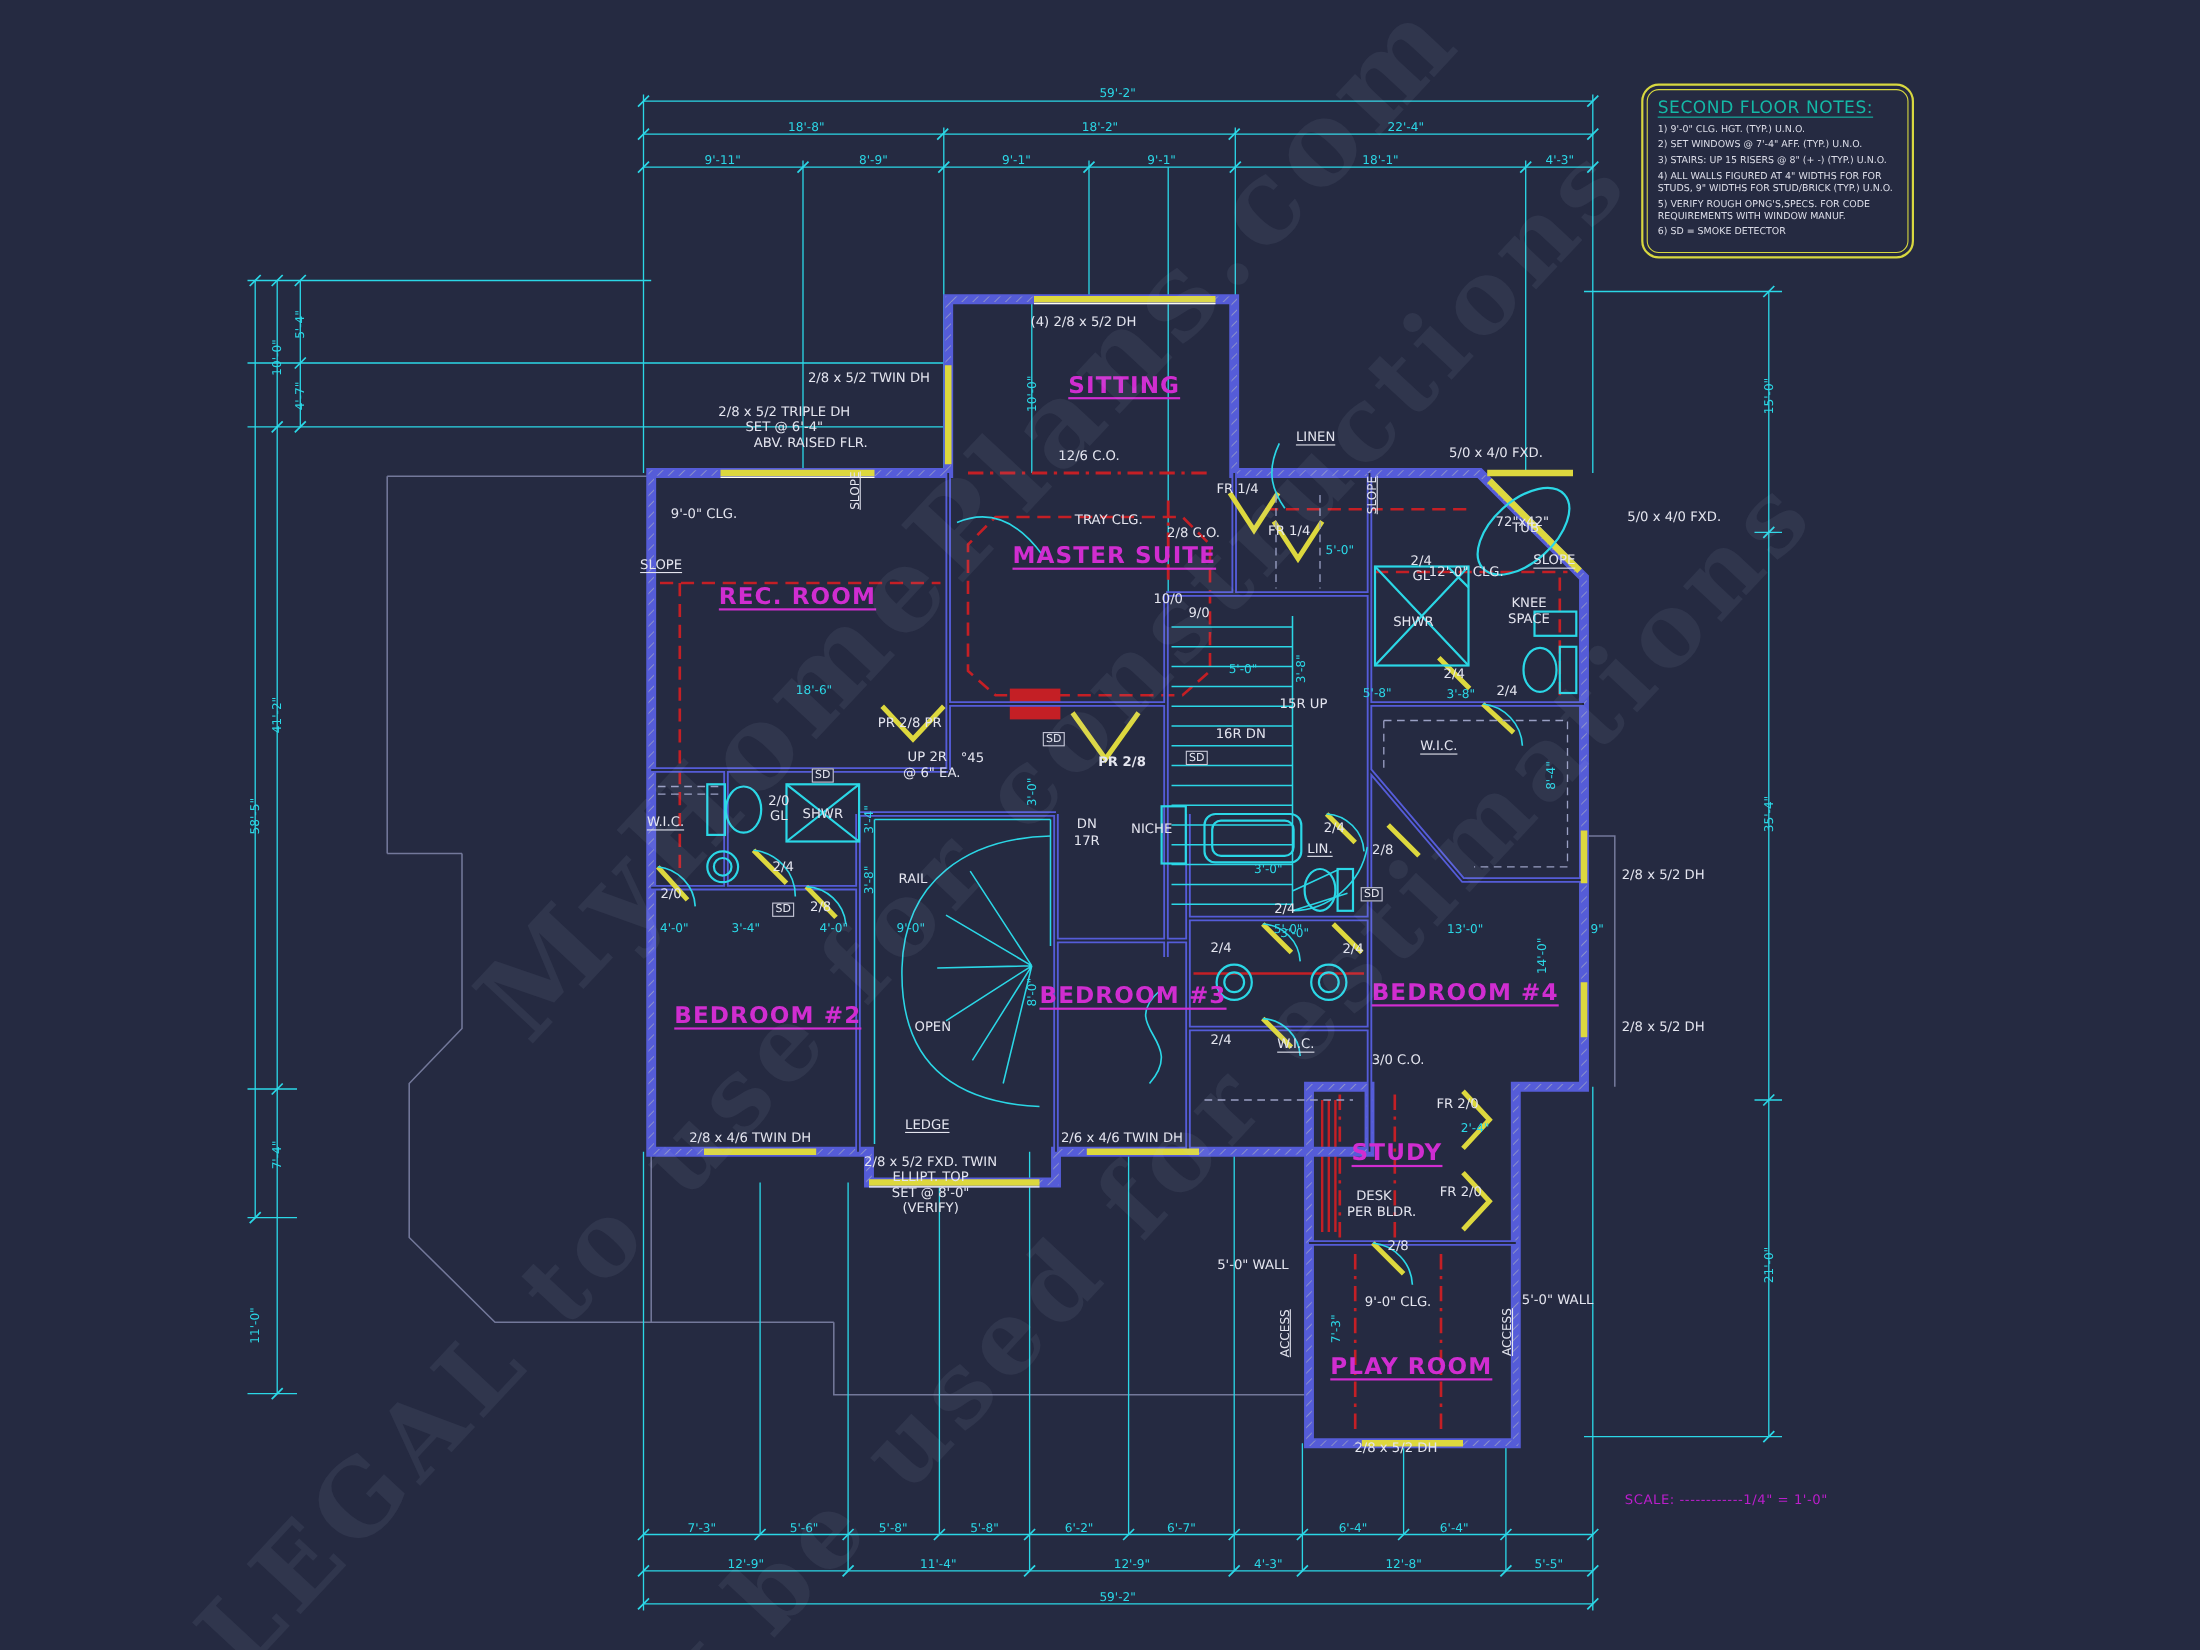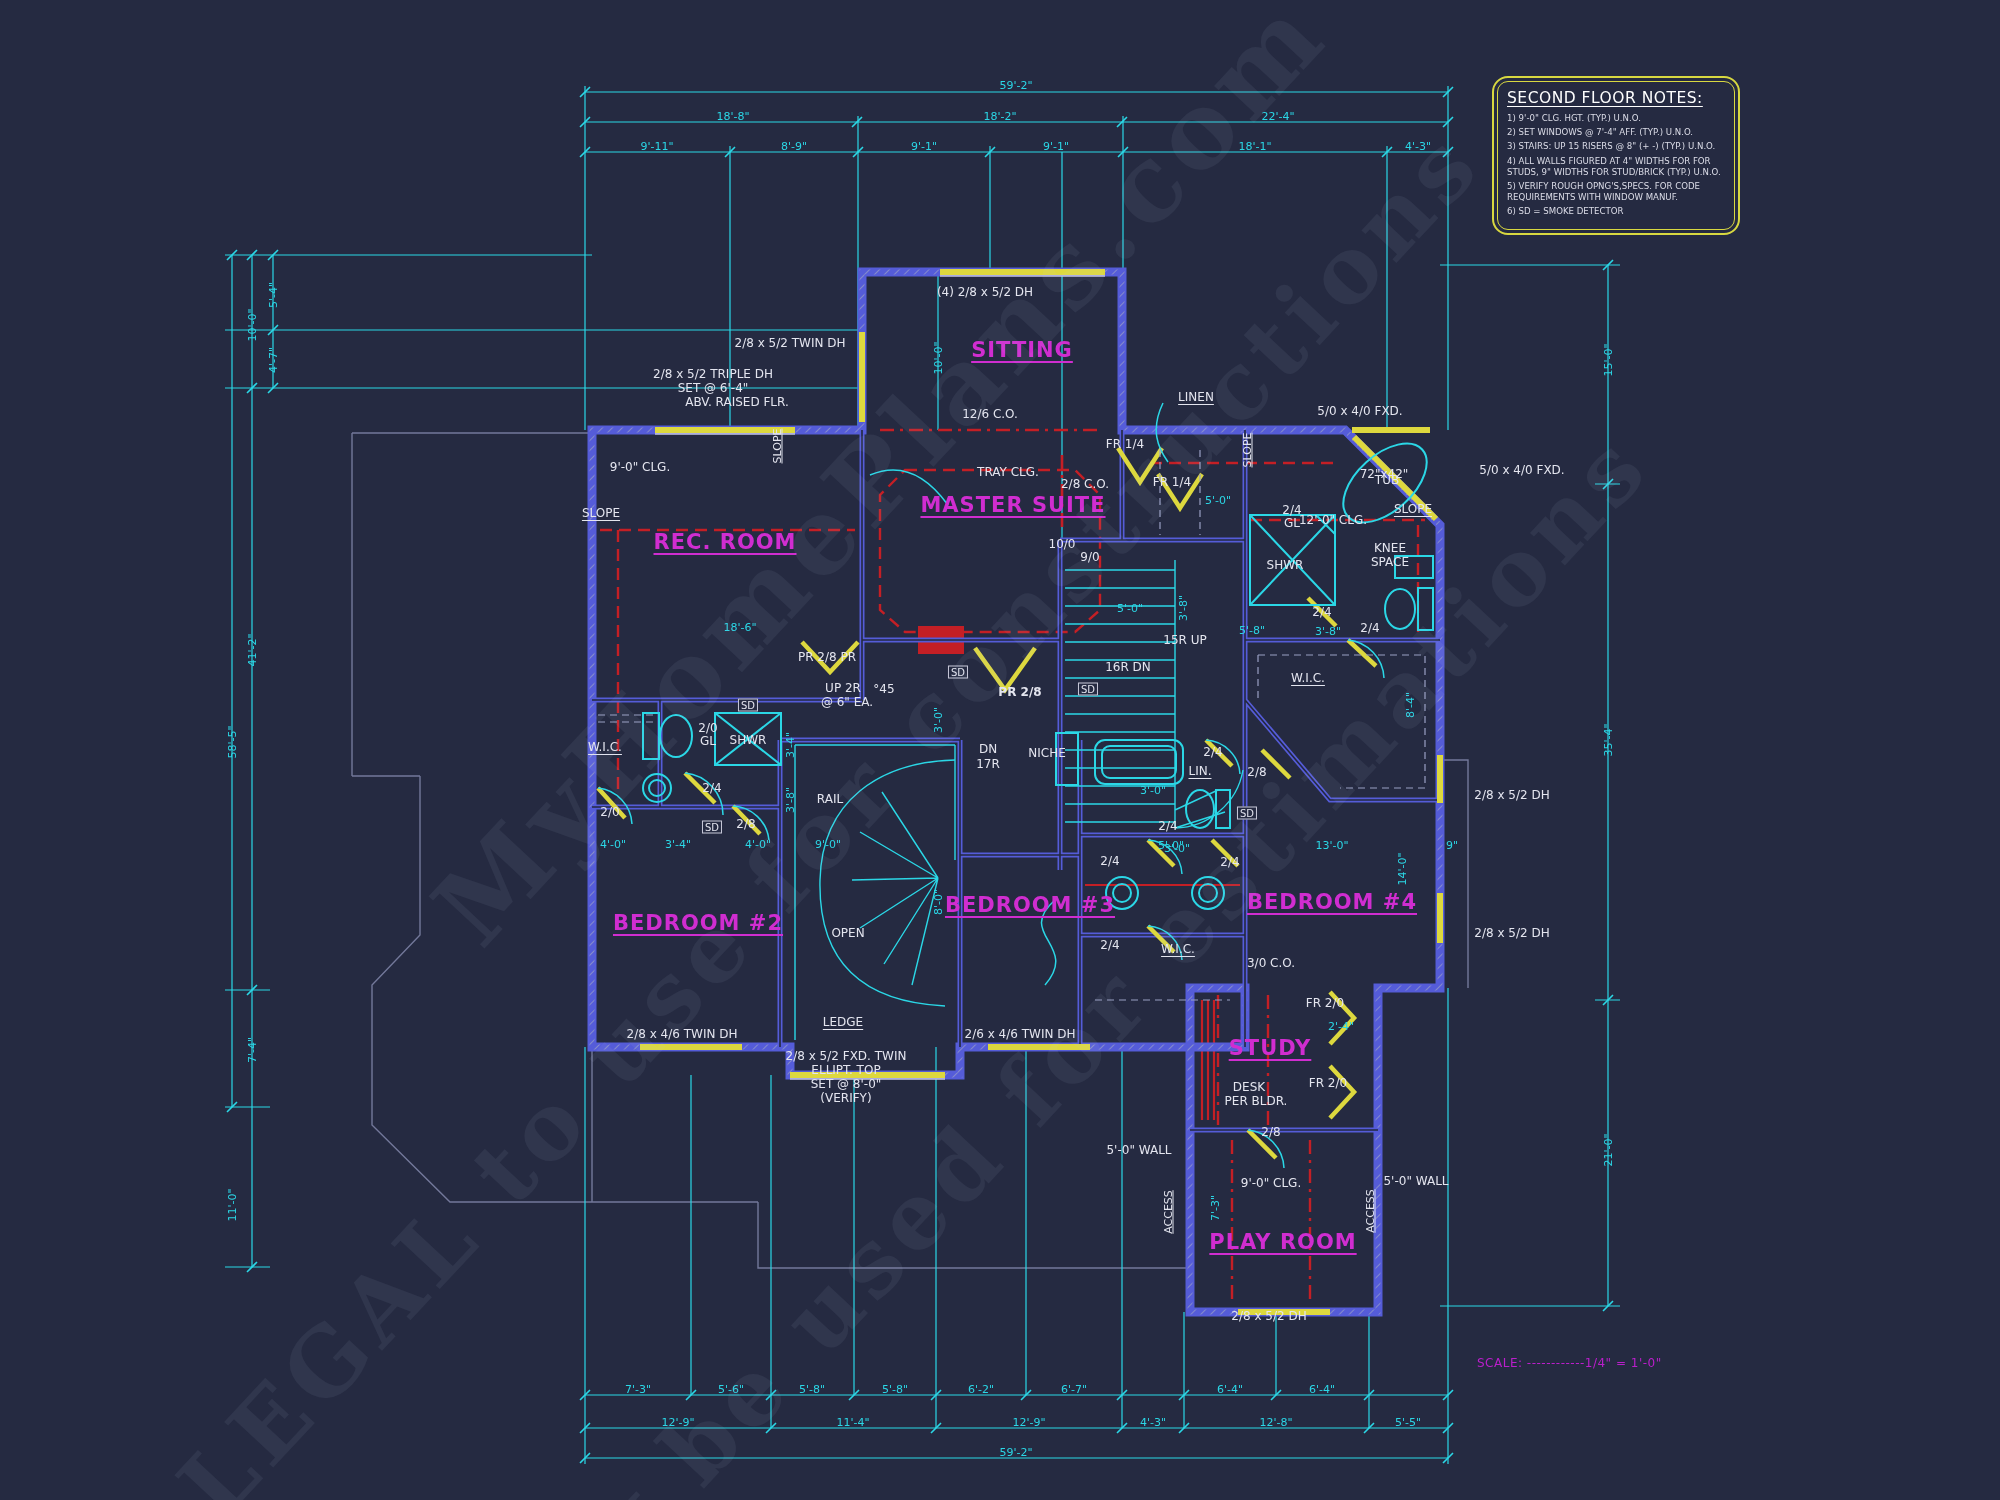--- a/index.html
+++ b/index.html
@@ -11,21 +11,21 @@
   .w{color:#e4e5ef;font-size:12px;}
   .wu{color:#e4e5ef;font-size:12px;text-decoration:underline;text-underline-offset:3px;}
   .c{color:#2bd7e6;font-size:11px;}
   .cv{color:#2bd7e6;font-size:11px;transform:translate(-50%,-50%) rotate(-90deg);}
   .wv{color:#e4e5ef;font-size:11px;transform:translate(-50%,-50%) rotate(-90deg);text-decoration:underline;}
   .sd{color:#e4e5ef;font-size:10px;border:1px solid #c9cada;padding:0 2px;background:#252a41;}
   .wm{font-family:"DejaVu Serif",serif;color:rgba(205,210,235,0.07);letter-spacing:8px;
       transform:translate(-50%,-50%) rotate(-47deg);font-weight:bold;}
   .notes-box{position:absolute;left:1492px;top:76px;width:238px;border:2px solid #d8d840;border-radius:16px;padding:3px;}
   .notes-inner{border:1px solid #d8d840;border-radius:11px;padding:7px 9px 9px 9px;}
-  .notes-title{color:#ffffff;font-size:15.5px;letter-spacing:.5px;text-decoration:underline;text-underline-offset:3px;margin-bottom:6px;}
+  .notes-title{color:#14b8a6;font-size:15.5px;letter-spacing:.5px;text-decoration:underline;text-underline-offset:3px;margin-bottom:6px;}
   .note-line{color:#dcdde8;font-size:8.6px;line-height:1.3;margin-bottom:3px;}
   .title-block{position:absolute;left:1477px;top:1352px;width:330px;}
   .plan-title{color:#bb1ecb;font-size:31px;letter-spacing:2px;text-decoration:underline;text-underline-offset:5px;}
   .plan-scale{color:#bb1ecb;font-size:12px;margin-top:4px;letter-spacing:.5px;}
 </style>
 </head>
 <body>
 
 <div id="canvas">
 

